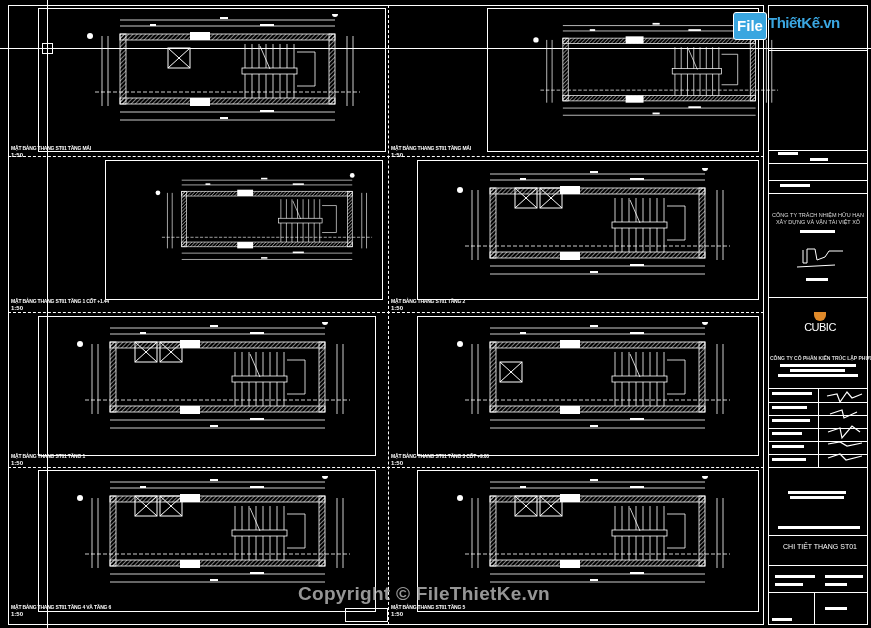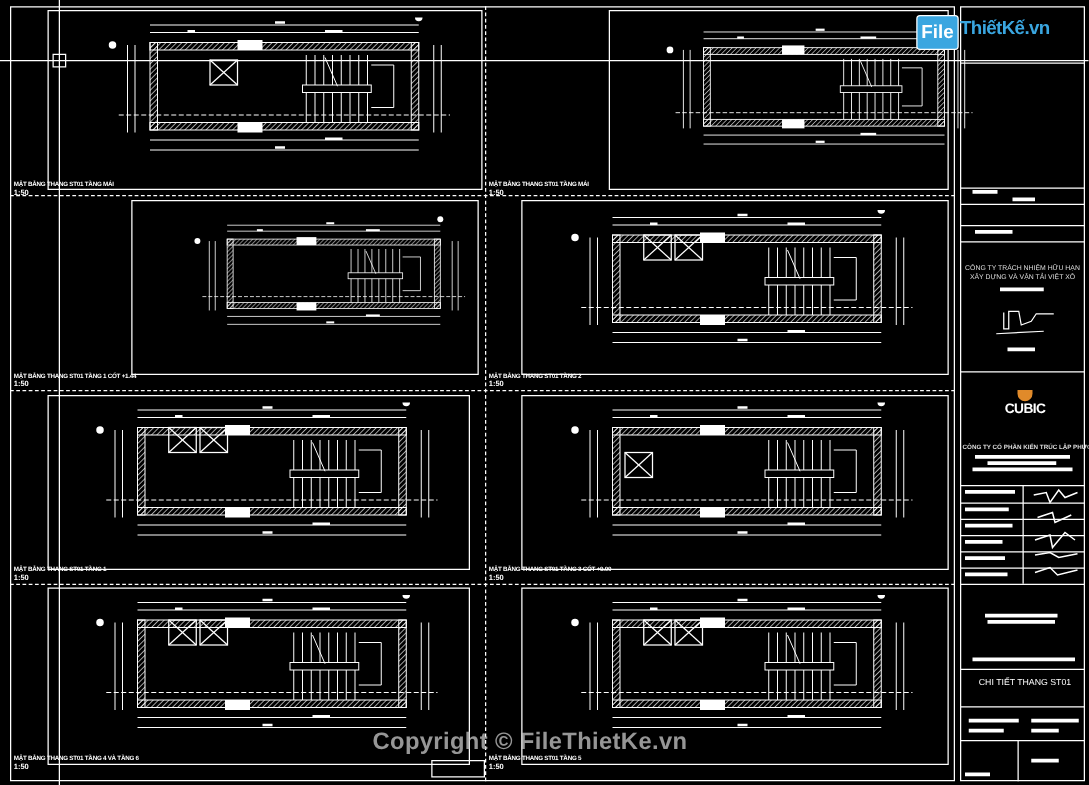--- a/index.html
+++ b/index.html
@@ -14,21 +14,21 @@
   .scale{position:absolute;font-size:6px;font-weight:bold;color:#fff;}
   .plan{position:absolute;}
   .plan svg{display:block;}
   .tb-text{position:absolute;font-size:5.5px;color:#ddd;text-align:center;white-space:nowrap;}
   .watermark{position:absolute;left:298px;top:583px;font-size:19px;font-weight:bold;color:rgba(200,200,200,0.75);white-space:nowrap;letter-spacing:0.3px;}
   .logo{position:absolute;left:733px;top:10px;width:108px;height:30px;}
   .logo .file{position:absolute;left:0;top:2px;width:32px;height:26px;background:#3aa6e0;border-radius:3px;border:1px solid #fff;color:#fff;font-size:15px;font-weight:bold;text-align:center;line-height:26px;}
   .logo .rest{position:absolute;left:35px;top:4px;font-size:15px;font-weight:bold;color:#3aa6e0;white-space:nowrap;letter-spacing:-0.5px;}
   .cubic-logo{position:absolute;left:800px;top:312px;width:40px;height:30px;text-align:center;}
   .cubic-logo .mark{width:12px;height:9px;margin:0 auto;background:#e08a2a;border-radius:0 0 6px 6px;}
-  .cubic-logo .txt{font-size:11px;font-weight:bold;color:#fff;letter-spacing:-0.5px;}
+  .cubic-logo .txt{font-size:11px;font-weight:normal;color:#fff;letter-spacing:-0.5px;}
   .bar{position:absolute;height:3px;background:#fff;}
   .title-main{position:absolute;left:772px;top:543px;width:96px;text-align:center;font-size:7px;color:#fff;}
 </style>
 </head>
 <body>
 
 <div class="frame" style="left:8px;top:5px;width:756px;height:620px;"></div>
 <div class="frame" style="left:768px;top:5px;width:100px;height:620px;"></div>
 
 <div class="line-h" style="left:0;top:48px;width:871px;"></div>

